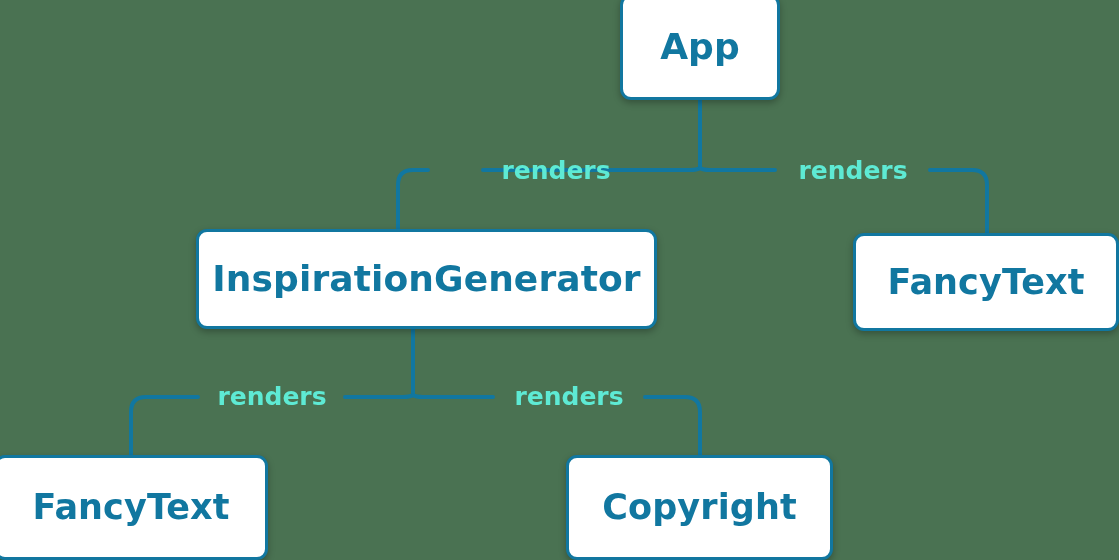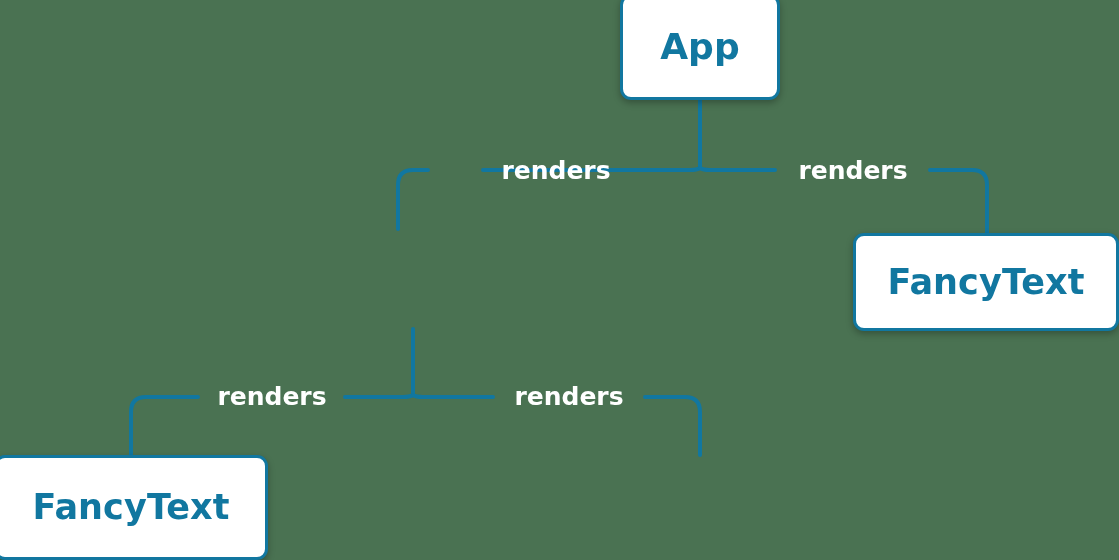--- a/index.html
+++ b/index.html
@@ -40,21 +40,21 @@
   .node-label {
     color: #1177a0;
     font-size: 35px;
     font-weight: 700;
     letter-spacing: 0.1px;
     white-space: nowrap;
     line-height: 1;
   }
   .edge-label {
     position: absolute;
-    color: #ffffff;
+    color: #5eead4;
     font-size: 25px;
     font-weight: 600;
     white-space: nowrap;
     z-index: 4;
     line-height: 1;
     transform: translate(-50%, -50%);
   }
   
   #node-app          { left: 620px; top: -6px;  width: 160px; height: 106px; }
   #node-inspiration  { left: 196px; top: 229px; width: 461px; height: 100px; }
@@ -92,23 +92,29 @@
 
   <div class="edge-label" style="left:556px; top:170px;">renders</div>
   <div class="edge-label" style="left:853px; top:170px;">renders</div>
   <div class="edge-label" style="left:272px; top:396px;">renders</div>
   <div class="edge-label" style="left:569px; top:396px;">renders</div>
 
   <div class="node" id="node-app">
     <span class="node-label">App</span>
   </div>
 
+  <div class="node" id="node-inspiration">
+    <span class="node-label">InspirationGenerator</span>
+  </div>
 
   <div class="node" id="node-fancytext-right">
     <span class="node-label">FancyText</span>
   </div>
 
   <div class="node" id="node-fancytext-bottom">
     <span class="node-label">FancyText</span>
   </div>
 
+  <div class="node" id="node-copyright">
+    <span class="node-label">Copyright</span>
+  </div>
 
 </div>
 
 </body></html>

